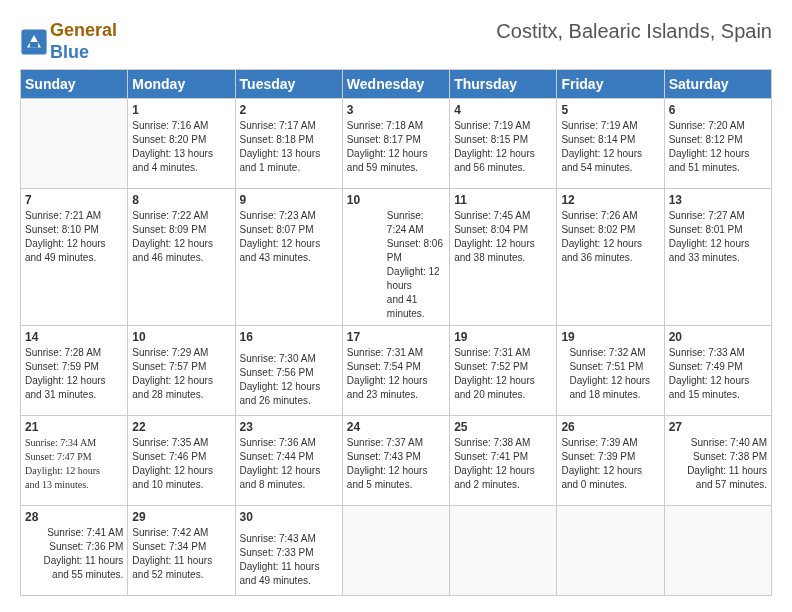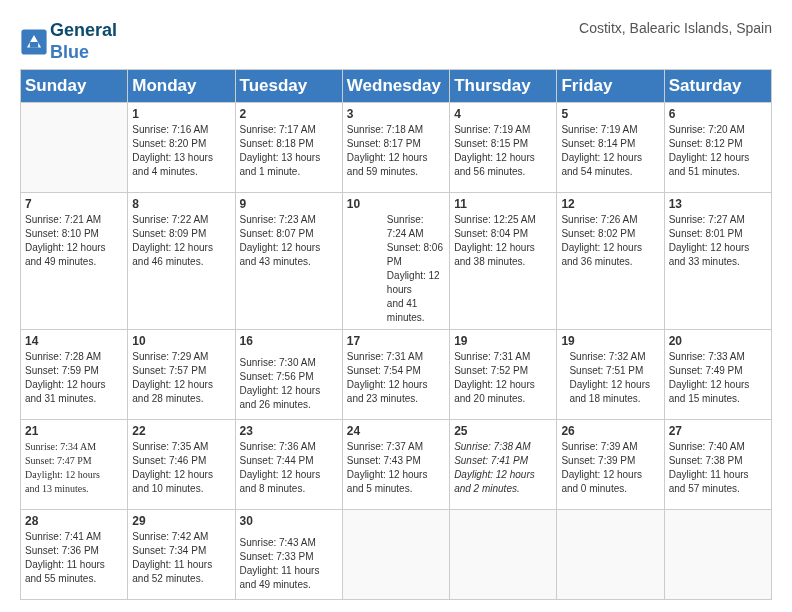--- a/index.html
+++ b/index.html
@@ -20,51 +20,51 @@
       display: flex;
       align-items: center;
     }
     .logo-text {
       font-size: 18px;
       font-weight: bold;
       color: #333;
       line-height: 1.2;
     }
     .logo-text span {
-      color: #0c4a6e;
+      color: #a16207;
     }
     .logo-icon {
       width: 28px;
       height: 28px;
       margin-right: 2px;
     }
     .title-block {
       text-align: right;
     }
     .month-title {
       font-size: 32px;
       font-weight: bold;
       color: #333;
     }
     .location {
-      font-size: 14px;
+      font-size: 20px;
       color: #555;
       text-align: center;
     }
     .calendar {
       width: 100%;
       border-collapse: collapse;
       font-size: 11px;
     }
     .calendar thead th {
       background: #3a7abf;
       color: #fff;
       padding: 6px 4px;
       text-align: left;
-      font-size: 17px;
+      font-size: 14px;
       font-weight: bold;
       border: 1px solid #ccc;
     }
     .calendar tbody td {
       vertical-align: top;
       border: 1px solid #ccc;
       padding: 4px;
       width: calc(100% / 7);
       min-height: 80px;
       height: 90px;
@@ -187,21 +187,21 @@
         </td>
         <td>
           <span class="day-num">10</span>
           <div class="day-info" style="white-space: pre-line; margin-left: 40px;">Sunrise: 7:24 AM
 Sunset: 8:06 PM
 Daylight: 12 hours
 and 41 minutes.</div>
         </td>
         <td>
           <span class="day-num">11</span>
-          <div class="day-info" style="white-space: pre-line;">Sunrise: 12:25 AM
+          <div class="day-info" style="white-space: pre-line;">Sunrise: 7:45 AM
 Sunset: 8:04 PM
 Daylight: 12 hours
 and 38 minutes.</div>
         </td>
         <td>
           <span class="day-num">12</span>
           <div class="day-info" style="white-space: pre-line;">Sunrise: 7:26 AM
 Sunset: 8:02 PM
 Daylight: 12 hours
 and 36 minutes.</div>
@@ -289,44 +289,44 @@
         </td>
         <td>
           <span class="day-num">24</span>
           <div class="day-info" style="white-space: pre-line;">Sunrise: 7:37 AM
 Sunset: 7:43 PM
 Daylight: 12 hours
 and 5 minutes.</div>
         </td>
         <td>
           <span class="day-num">25</span>
-          <div class="day-info" style="white-space: pre-line; font-style: italic;">Sunrise: 7:38 AM
+          <div class="day-info" style="white-space: pre-line;">Sunrise: 7:38 AM
 Sunset: 7:41 PM
 Daylight: 12 hours
 and 2 minutes.</div>
         </td>
         <td>
           <span class="day-num">26</span>
           <div class="day-info" style="white-space: pre-line;">Sunrise: 7:39 AM
 Sunset: 7:39 PM
 Daylight: 12 hours
 and 0 minutes.</div>
         </td>
         <td>
           <span class="day-num">27</span>
-          <div class="day-info" style="white-space: pre-line;">Sunrise: 7:40 AM
+          <div class="day-info" style="white-space: pre-line; text-align: right;">Sunrise: 7:40 AM
 Sunset: 7:38 PM
 Daylight: 11 hours
 and 57 minutes.</div>
         </td>
       </tr>
       <tr>
         <td>
           <span class="day-num">28</span>
-          <div class="day-info" style="white-space: pre-line;">Sunrise: 7:41 AM
+          <div class="day-info" style="white-space: pre-line; text-align: right;">Sunrise: 7:41 AM
 Sunset: 7:36 PM
 Daylight: 11 hours
 and 55 minutes.</div>
         </td>
         <td>
           <span class="day-num">29</span>
           <div class="day-info" style="white-space: pre-line;">Sunrise: 7:42 AM
 Sunset: 7:34 PM
 Daylight: 11 hours
 and 52 minutes.</div>

